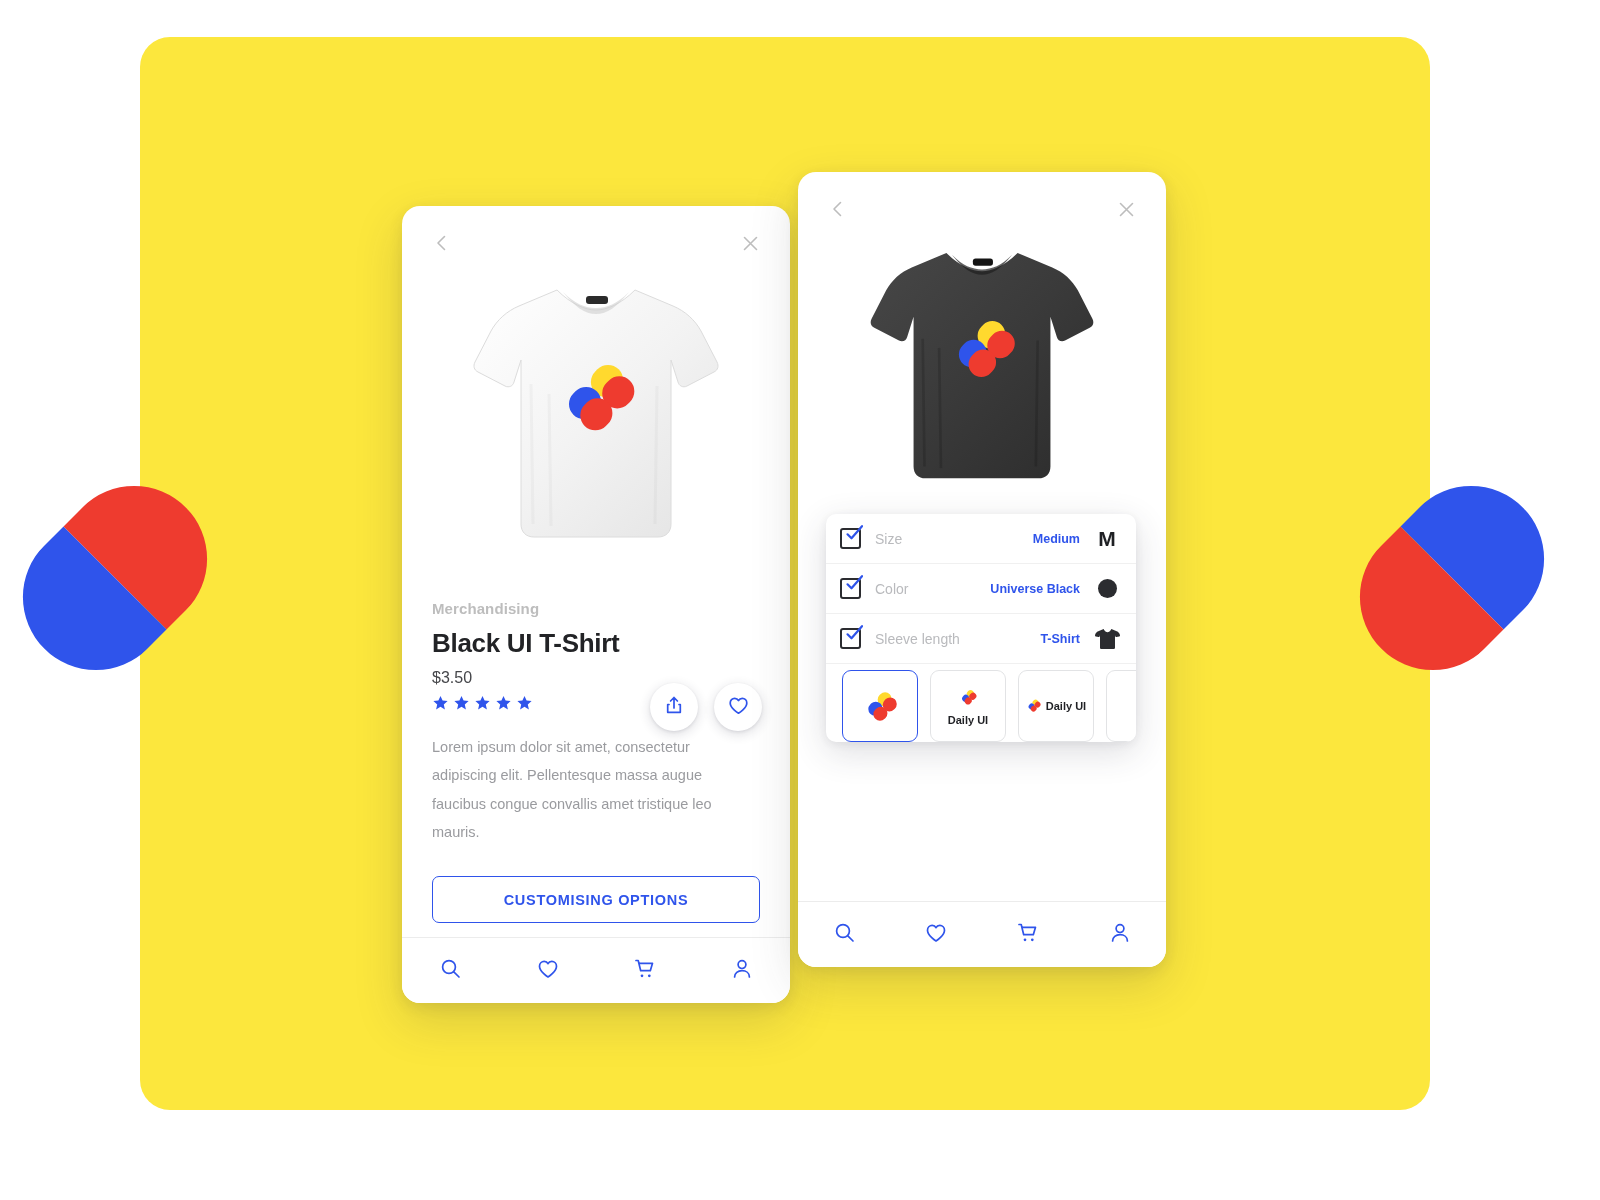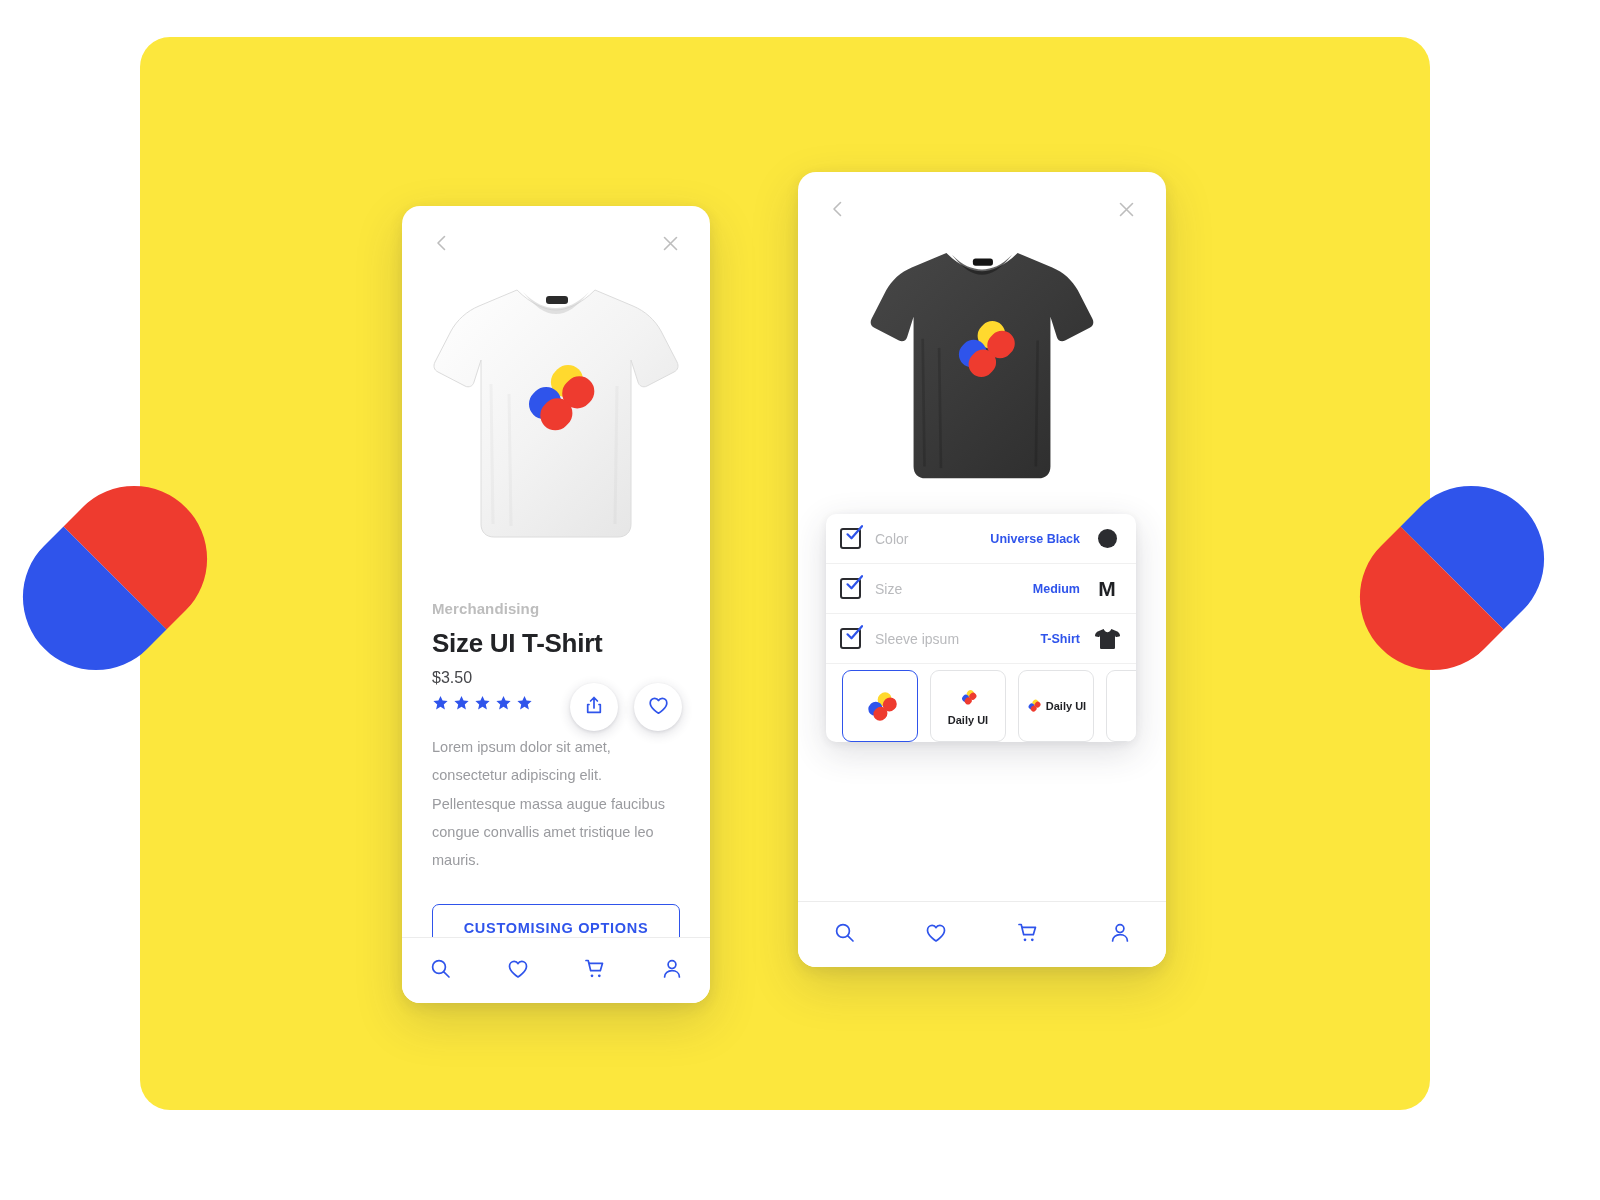--- a/index.html
+++ b/index.html
@@ -35,21 +35,21 @@
   #deco-right { left: 1379px; top: 478px; }
 
   
   .phone {
     position: absolute;
     background: #ffffff;
     border-radius: 18px;
     box-shadow: 0 18px 48px rgba(60,60,60,.18), 0 4px 14px rgba(60,60,60,.10);
     overflow: hidden;
   }
-  #phone-left  { left: 402px; top: 206px; width: 308px; height: 797px; }
+  #phone-left  { left: 402px; top: 206px; width: 388px; height: 797px; }
   #phone-right { left: 798px; top: 172px; width: 368px; height: 795px; }
 
   
   .topbar {
     position: relative; height: 74px;
     display: flex; align-items: center; justify-content: space-between;
     padding: 0 26px;
   }
   .icon-btn { width: 28px; height: 28px; display: flex; align-items: center; justify-content: center; cursor: pointer; }
   .icon-btn svg { display: block; }
@@ -218,21 +218,21 @@
           <g transform="translate(16,0)">
             <rect x="-15" y="-32" width="30" height="33" rx="15" fill="#EE3B2F"></rect>
             <rect x="-15" y="-1" width="30" height="33" rx="15" fill="#EE3B2F"></rect>
           </g>
         </g>
       </svg>
     </div>
 
     <div class="info">
       <div class="eyebrow">Merchandising</div>
-      <div class="title">Size UI T-Shirt</div>
+      <div class="title">Black UI T-Shirt</div>
       <div class="price">$3.50</div>
       <div class="stars">
         <svg width="17" height="17" viewBox="0 0 17 17">
             <path d="M8.5 1l2.1 4.6 5 .5-3.8 3.4 1.1 4.9-4.4-2.6-4.4 2.6 1.1-4.9L1.4 6.1l5-.5z" fill="#2F54EB"></path>
           </svg>
         <svg width="17" height="17" viewBox="0 0 17 17">
             <path d="M8.5 1l2.1 4.6 5 .5-3.8 3.4 1.1 4.9-4.4-2.6-4.4 2.6 1.1-4.9L1.4 6.1l5-.5z" fill="#2F54EB"></path>
           </svg>
         <svg width="17" height="17" viewBox="0 0 17 17">
             <path d="M8.5 1l2.1 4.6 5 .5-3.8 3.4 1.1 4.9-4.4-2.6-4.4 2.6 1.1-4.9L1.4 6.1l5-.5z" fill="#2F54EB"></path>
@@ -351,53 +351,53 @@
 
       <div class="opt-row">
         <span class="cbox">
           <span class="box"></span>
           <span class="tick">
             <svg width="21" height="21" viewBox="0 0 21 21" fill="none">
                 <path d="M4.5 11.3l4 4L19 3.2" stroke="#2F54EB" stroke-width="2.2" stroke-linecap="round" stroke-linejoin="round"></path>
               </svg>
           </span>
         </span>
-        <span class="opt-label">Color</span>
-        <span class="opt-value">Universe Black</span>
+        <span class="opt-label">Size</span>
+        <span class="opt-value">Medium</span>
         <span class="opt-glyph">
-            <span class="glyph-dot"></span>
+            <span class="glyph-m">M</span>
           </span>
       </div>
 
       <div class="opt-row">
         <span class="cbox">
           <span class="box"></span>
           <span class="tick">
             <svg width="21" height="21" viewBox="0 0 21 21" fill="none">
                 <path d="M4.5 11.3l4 4L19 3.2" stroke="#2F54EB" stroke-width="2.2" stroke-linecap="round" stroke-linejoin="round"></path>
               </svg>
           </span>
         </span>
-        <span class="opt-label">Size</span>
-        <span class="opt-value">Medium</span>
+        <span class="opt-label">Color</span>
+        <span class="opt-value">Universe Black</span>
         <span class="opt-glyph">
-            <span class="glyph-m">M</span>
+            <span class="glyph-dot"></span>
           </span>
       </div>
 
       <div class="opt-row">
         <span class="cbox">
           <span class="box"></span>
           <span class="tick">
             <svg width="21" height="21" viewBox="0 0 21 21" fill="none">
                 <path d="M4.5 11.3l4 4L19 3.2" stroke="#2F54EB" stroke-width="2.2" stroke-linecap="round" stroke-linejoin="round"></path>
               </svg>
           </span>
         </span>
-        <span class="opt-label">Sleeve ipsum</span>
+        <span class="opt-label">Sleeve length</span>
         <span class="opt-value">T-Shirt</span>
         <span class="opt-glyph">
           <svg width="25" height="22" viewBox="0 0 25 22" fill="#2b2c30">
             <path d="M8.6 1 L3.3 3.3 C1.6 4 .6 5.2 .2 6.6 L.02 7.4 C-.1 8 .2 8.4 .8 8.5 L3.6 9 C4.2 9.1 4.7 8.8 4.8 8.3 L5 7 L5 19.4 C5 20.4 5.6 21 6.6 21 L18.4 21 C19.4 21 20 20.4 20 19.4 L20 7 L20.2 8.3 C20.3 8.8 20.8 9.1 21.4 9 L24.2 8.5 C24.8 8.4 25.1 8 25 7.4 L24.8 6.6 C24.4 5.2 23.4 4 21.7 3.3 L16.4 1 C15.2 3.3 13.8 4.2 12.5 4.2 C11.2 4.2 9.8 3.3 8.6 1 Z"></path>
           </svg>
         </span>
       </div>
 
 
       <div class="logo-cards">

